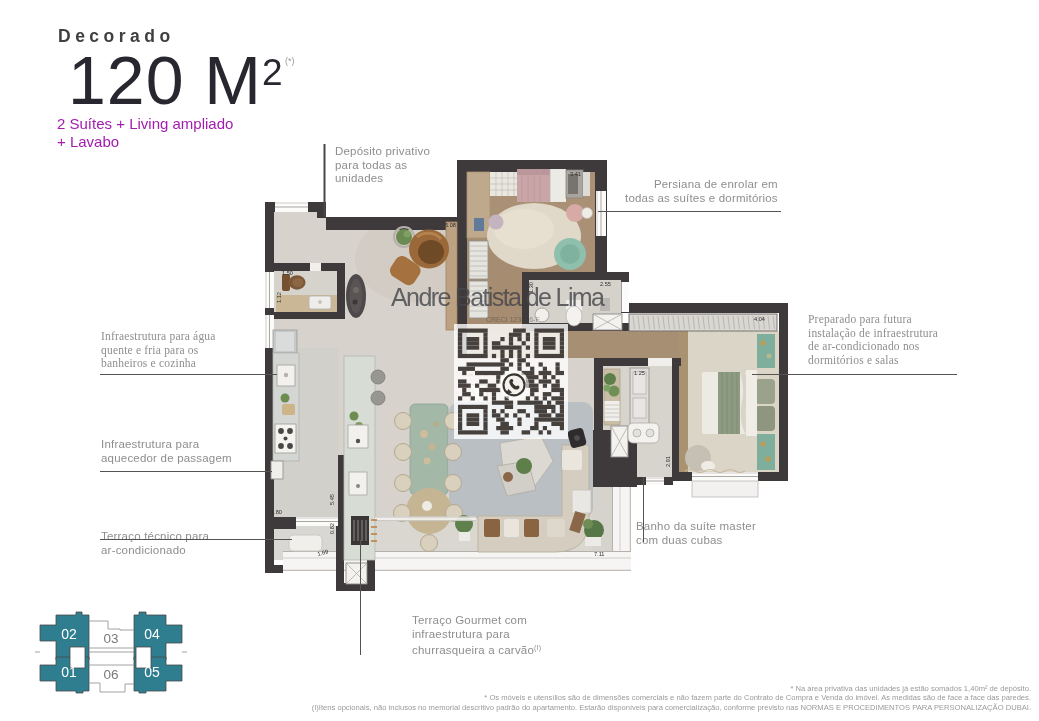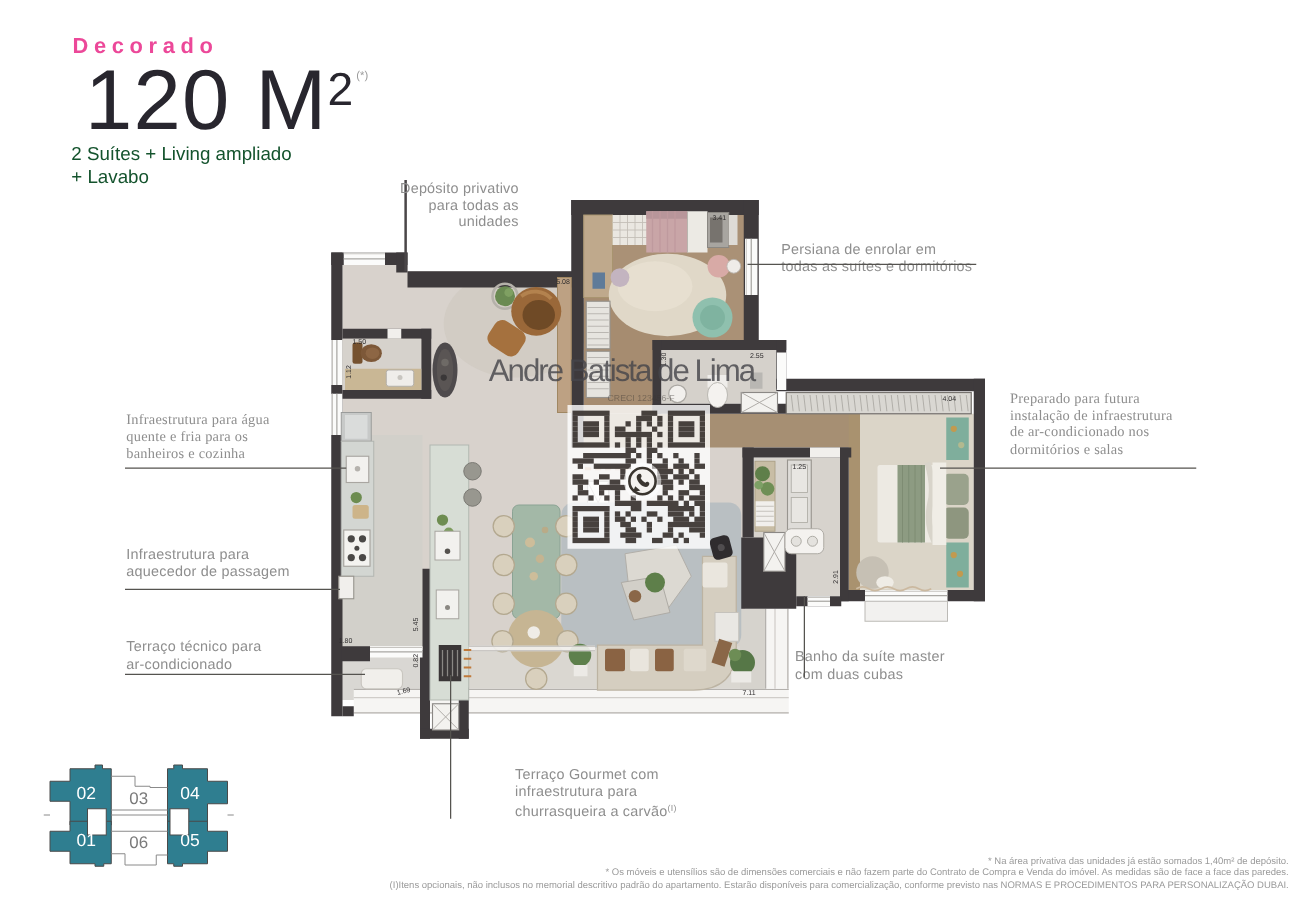--- a/index.html
+++ b/index.html
@@ -624,49 +624,49 @@
 
 <text x="318" y="556" font-size="5.6" fill="#2f2d2e" font-family="Liberation Sans, sans-serif" transform="rotate(-14 318 556)">1.69</text>
 
 <text x="594" y="556" font-size="5.6" fill="#2f2d2e" font-family="Liberation Sans, sans-serif">7.11</text>
 
 <text x="282" y="275" font-size="5.6" fill="#2f2d2e" font-family="Liberation Sans, sans-serif">1.50</text>
 
 <text x="281" y="303" font-size="5.6" fill="#2f2d2e" font-family="Liberation Sans, sans-serif" transform="rotate(-90 281 303)">1.12</text>
 </svg>
 
-<div class="abs" style="left:58px;top:26px;font-size:17.5px;font-weight:bold;letter-spacing:4.5px;color:#ec4899;">Decorado</div>
+<div class="abs" style="left:58px;top:26px;font-size:17.5px;font-weight:bold;letter-spacing:4.5px;color:#404040;">Decorado</div>
 
 <div class="abs" style="left:68px;top:41px;font-size:68px;letter-spacing:1px;color:#28262e;">120 M<span style="font-size:37px;vertical-align:19px;letter-spacing:0;">2</span><span style="font-size:9px;color:#9a9a9a;vertical-align:40px;letter-spacing:0;"> (*)</span></div>
 
-<div class="abs" style="left:57px;top:115px;font-size:15px;line-height:17.5px;color:#14532d;">2 Suítes + Living ampliado<br>+ Lavabo</div>
+<div class="abs" style="left:57px;top:115px;font-size:15px;line-height:17.5px;color:#a21caf;">2 Suítes + Living ampliado<br>+ Lavabo</div>
 
 <div class="abs" style="left:391px;top:283px;font-size:25px;letter-spacing:-1.6px;color:rgba(70,70,74,0.82);">Andre Batista de Lima</div>
 
 <div class="abs" style="left:486px;top:316px;font-size:7px;color:rgba(60,55,50,0.45);filter:blur(0.3px);">CRECI 123456-F</div>
 
-<div class="lbl" style="left:320px;top:145px;text-align:right;">Depósito privativo<br>para todas as<br>unidades</div>
-
-<div class="lbl" style="left:625px;top:194px;">Persiana de enrolar em<br>todas as suítes e dormitórios</div>
+<div class="lbl" style="left:335px;top:145px;">Depósito privativo<br>para todas as<br>unidades</div>
+
+<div class="lbl" style="left:625px;top:178px;text-align:right;">Persiana de enrolar em<br>todas as suítes e dormitórios</div>
 
 <div class="ldr" style="left:598px;top:210.5px;width:183px;height:1.2px;"></div>
 
 <div class="lbl" style="left:808px;top:313px;font-family:Liberation Serif, serif;">Preparado para futura<br>instalação de infraestrutura<br>de ar-condicionado nos<br>dormitórios e salas</div>
 
 <div class="ldr" style="left:752px;top:373.5px;width:205px;height:1.2px;"></div>
 
 <div class="lbl" style="left:101px;top:330px;font-family:Liberation Serif, serif;">Infraestrutura para água<br>quente e fria para os<br>banheiros e cozinha</div>
 
 <div class="ldr" style="left:100px;top:374px;width:177px;height:1.2px;"></div>
 
 <div class="lbl" style="left:101px;top:438px;">Infraestrutura para<br>aquecedor de passagem</div>
 
 <div class="ldr" style="left:100px;top:471px;width:172px;height:1.2px;"></div>
 
-<div class="lbl" style="left:101px;top:512px;">Terraço técnico para<br>ar-condicionado</div>
+<div class="lbl" style="left:101px;top:530px;">Terraço técnico para<br>ar-condicionado</div>
 
 <div class="ldr" style="left:100px;top:539px;width:192px;height:1.2px;"></div>
 
 <div class="lbl" style="left:636px;top:520px;">Banho da suíte master<br>com duas cubas</div>
 
 <div class="ldr" style="left:642.5px;top:477px;width:1.2px;height:65px;"></div>
 
 <div class="lbl" style="left:372px;top:614px;margin-left:40px;">Terraço Gourmet com<br>infraestrutura para<br>churrasqueira a carvão<span style="font-size:7px;vertical-align:4px;">(I)</span></div>
 
 <div class="ldr" style="left:359.5px;top:540px;width:1.2px;height:115px;"></div>

